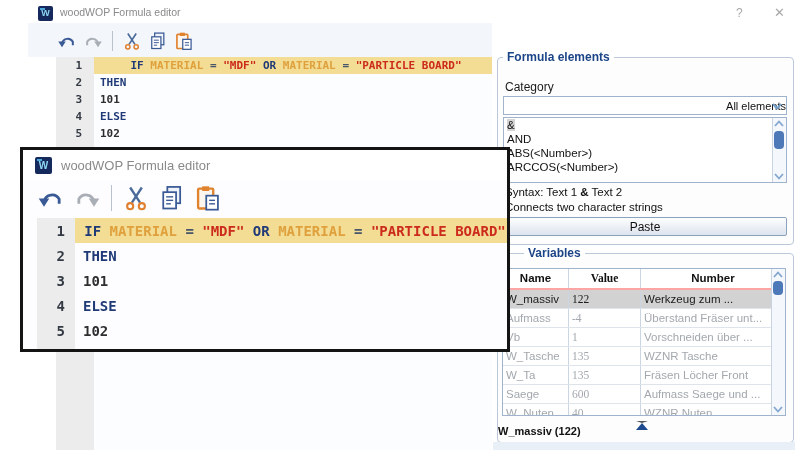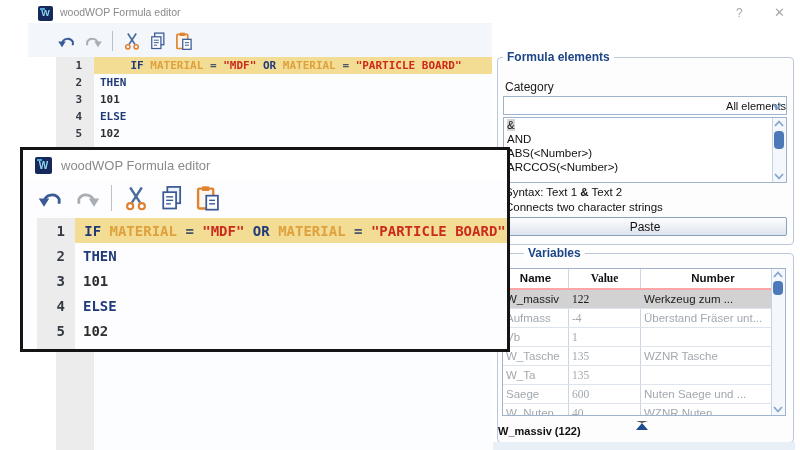--- a/index.html
+++ b/index.html
@@ -259,34 +259,36 @@
         <div class="vt-cell c-comment">Werkzeug zum ...</div>
       </div>
       <div class="vt-row">
         <div class="vt-cell c-name">Aufmass</div>
         <div class="vt-cell c-value">-4</div>
         <div class="vt-cell c-comment">Überstand Fräser unt...</div>
       </div>
       <div class="vt-row">
         <div class="vt-cell c-name">Vb</div>
         <div class="vt-cell c-value">1</div>
+        <div class="vt-cell c-comment">Vorschneiden über ...</div>
       </div>
       <div class="vt-row">
         <div class="vt-cell c-name">W_Tasche</div>
         <div class="vt-cell c-value">135</div>
         <div class="vt-cell c-comment">WZNR Tasche</div>
       </div>
       <div class="vt-row">
         <div class="vt-cell c-name">W_Ta</div>
         <div class="vt-cell c-value">135</div>
+        <div class="vt-cell c-comment">Fräsen Löcher Front</div>
       </div>
       <div class="vt-row">
         <div class="vt-cell c-name">Saege</div>
         <div class="vt-cell c-value">600</div>
-        <div class="vt-cell c-comment">Nuten Saege und ...</div>
+        <div class="vt-cell c-comment">Aufmass Saege und ...</div>
       </div>
       <div class="vt-row">
         <div class="vt-cell c-name">W_Nuten</div>
         <div class="vt-cell c-value">40</div>
         <div class="vt-cell c-comment">WZNR Nuten</div>
       </div>
     </div>
   <div class="vscroll">
     <button class="sc-btn sc-up">
       <svg width="10" height="8" viewBox="0 0 10 8">

